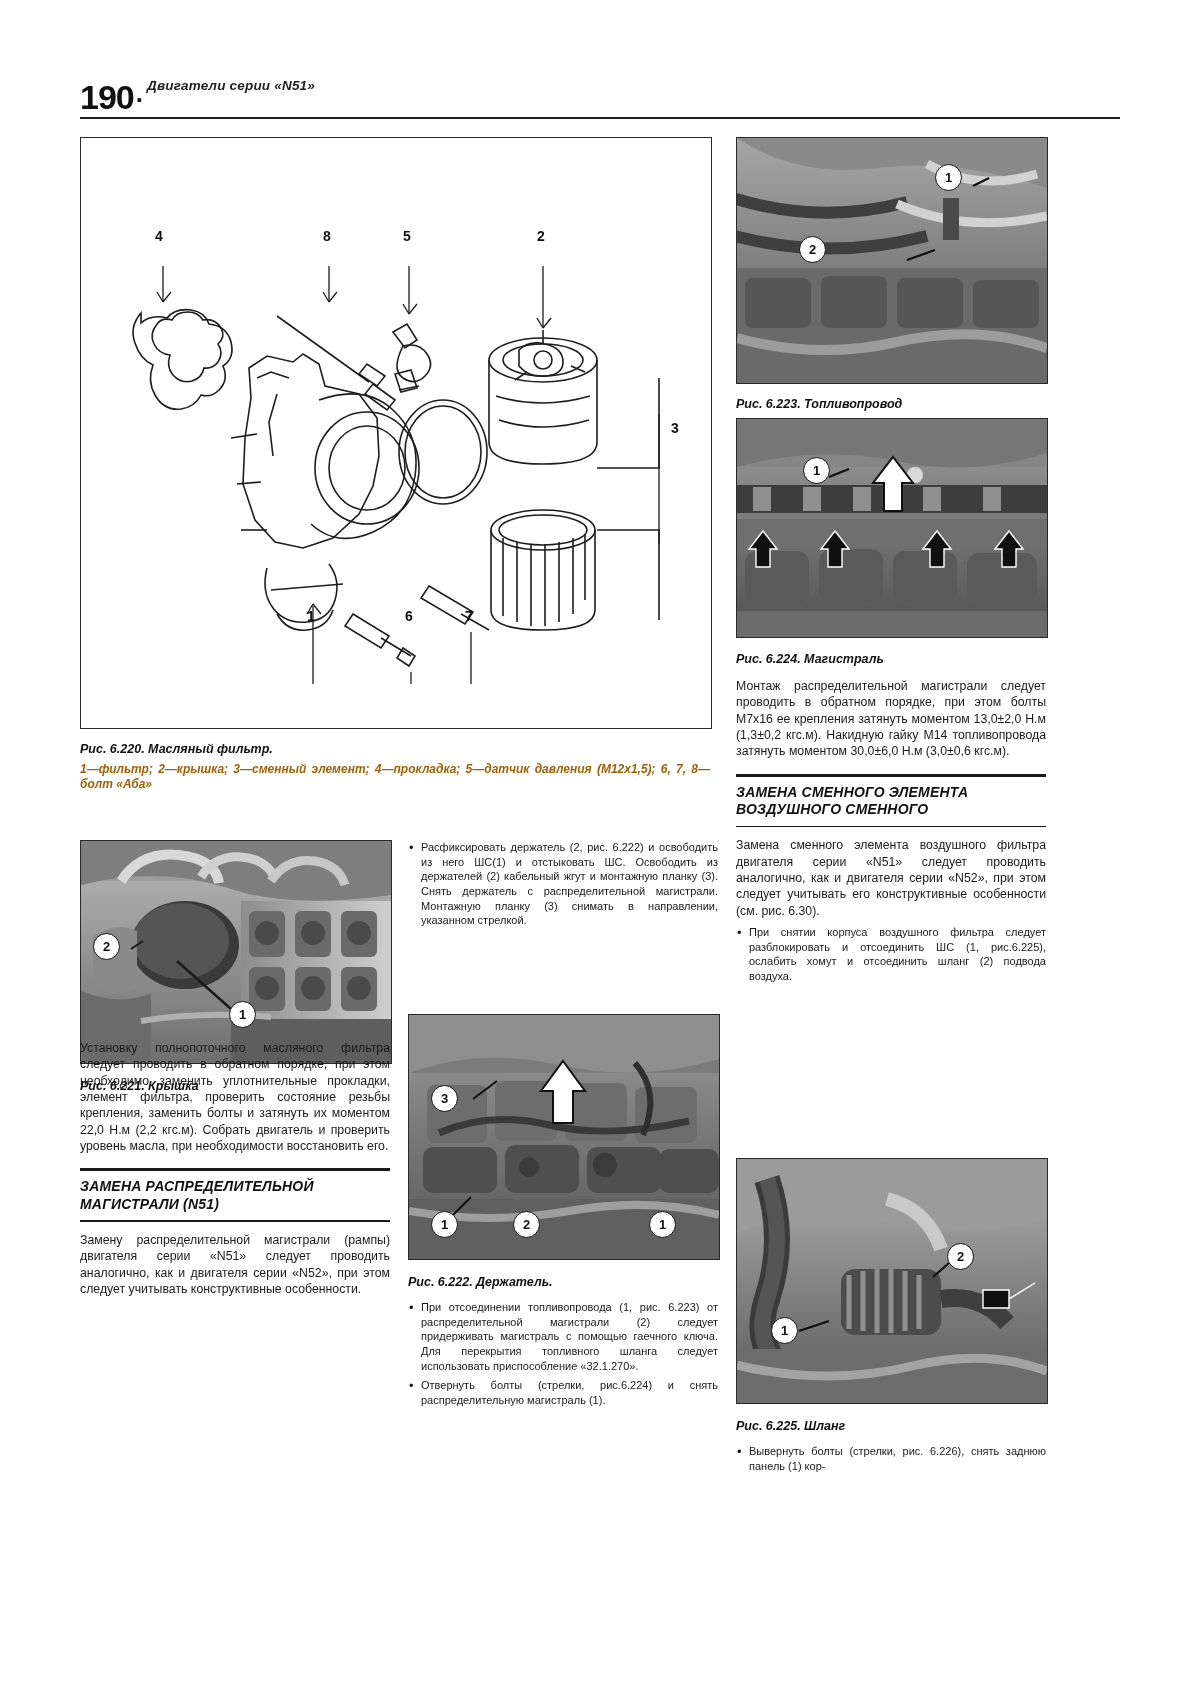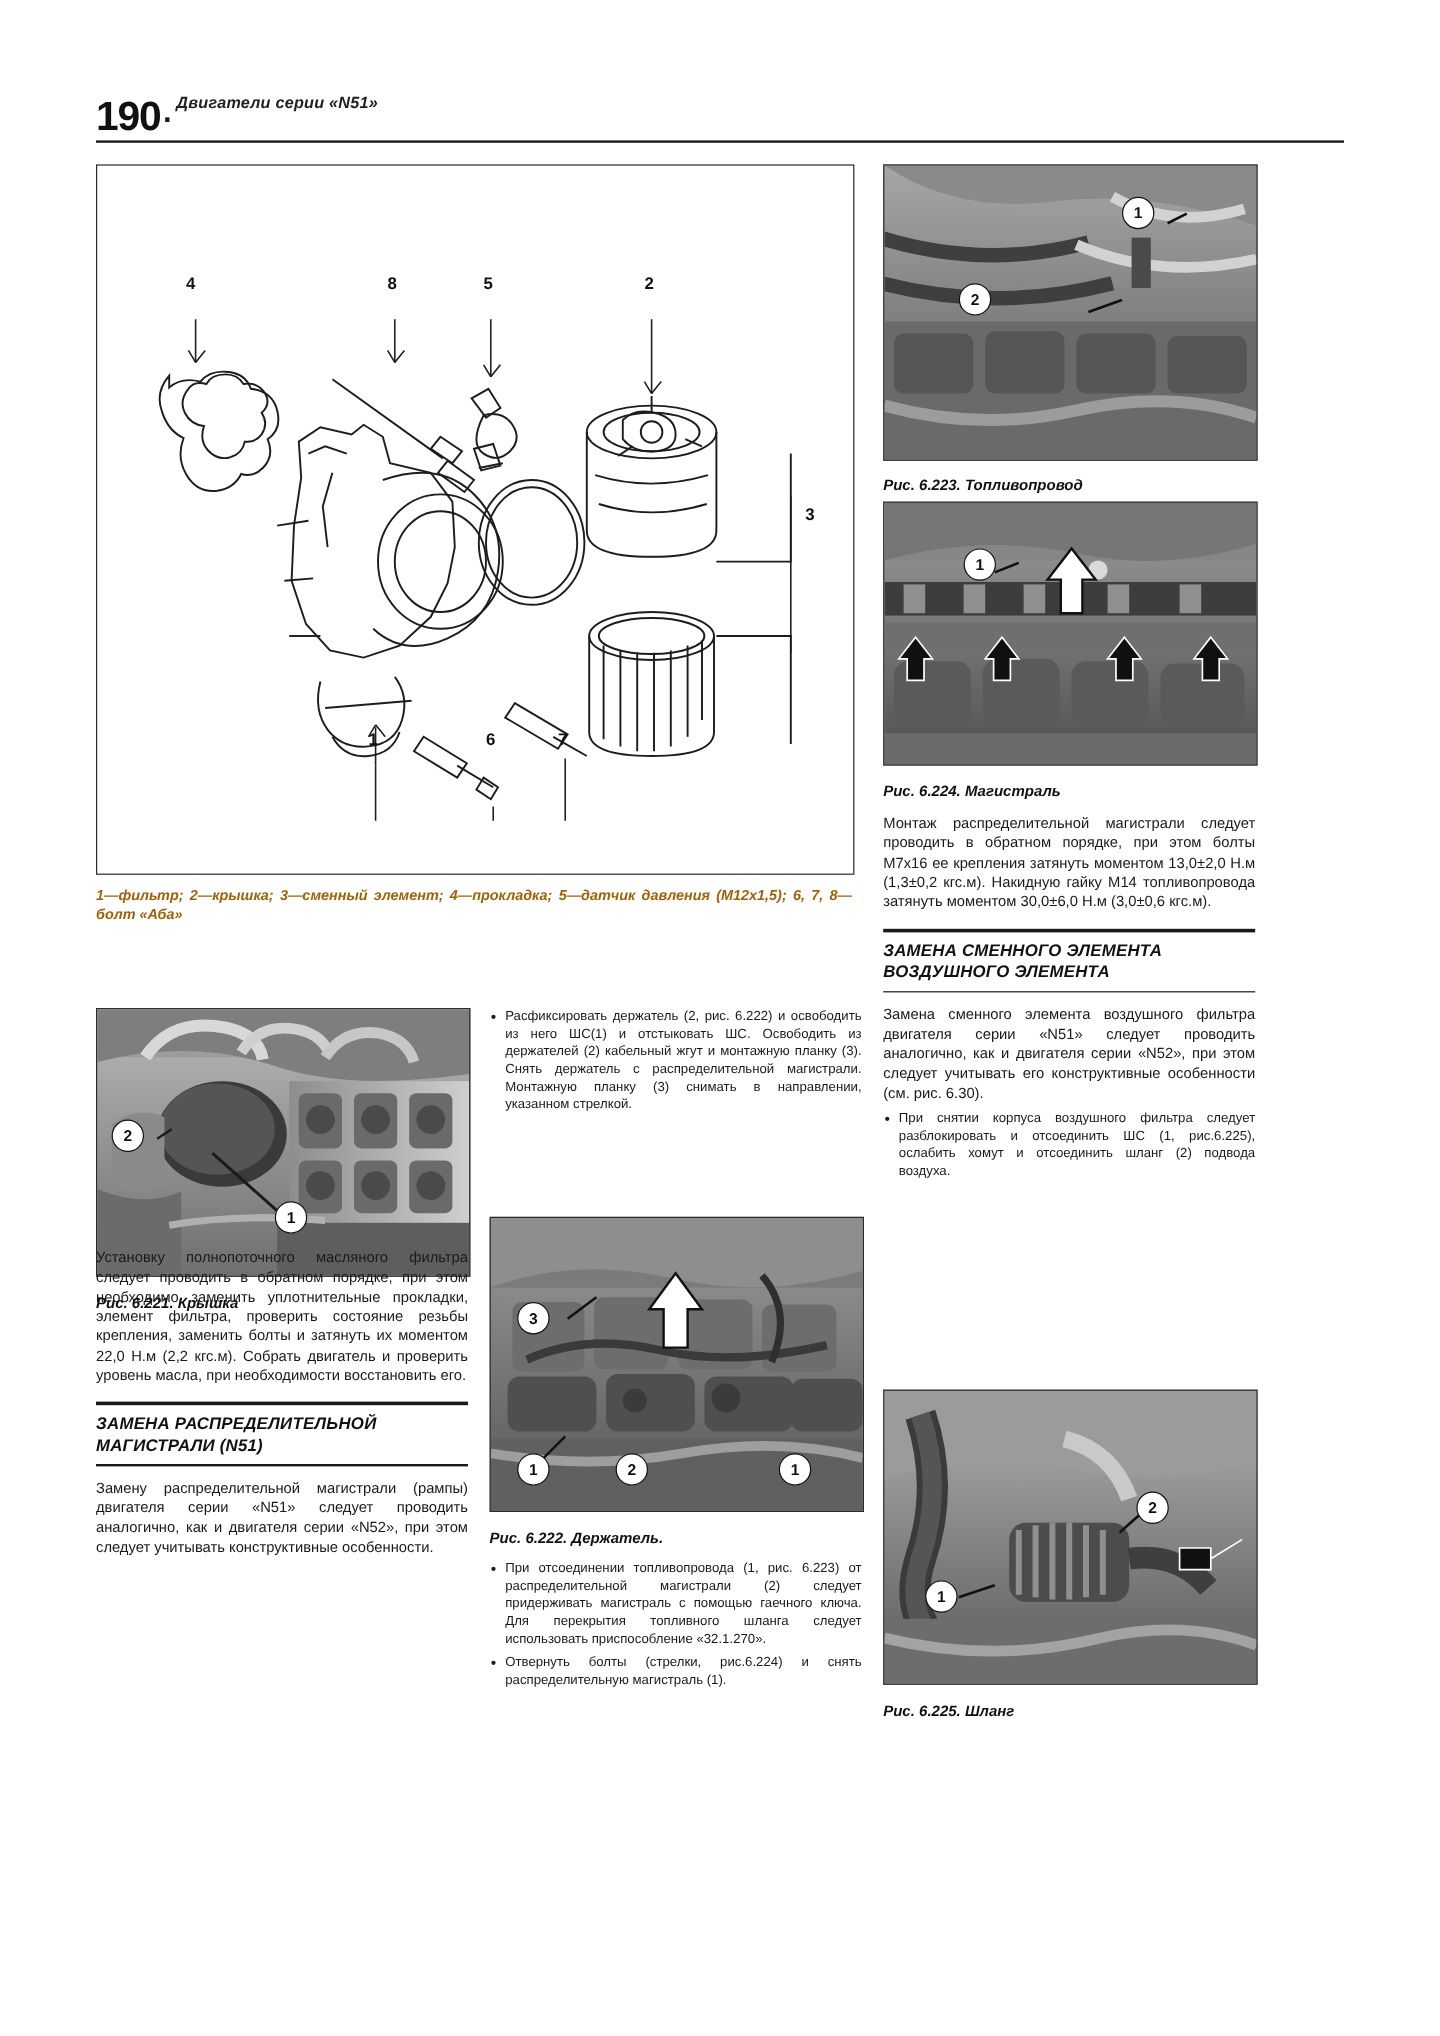--- a/index.html
+++ b/index.html
@@ -272,20 +272,21 @@
     <span class="num" style="left:242px; top:90px;">8</span>
     <span class="num" style="left:322px; top:90px;">5</span>
     <span class="num" style="left:456px; top:90px;">2</span>
     <span class="num" style="left:590px; top:282px;">3</span>
     <span class="num" style="left:226px; top:470px;">1</span>
     <span class="num" style="left:324px; top:470px;">6</span>
     <span class="num" style="left:384px; top:470px;">7</span>
   </div>
 
   <div style="position:absolute; left:80px; top:735px; width:630px;">
+    <div class="caption">Рис. 6.220. Масляный фильтр.</div>
     <div class="legend">1—фильтр;  2—крышка;  3—сменный элемент;  4—прокладка;  5—датчик давления (М12х1,5); 6, 7, 8—болт «Аба»</div>
   </div>
 
   <div class="photo" style="position:absolute; left:80px; top:840px; width:310px; height:222px;">
     <svg width="310" height="222" style="position:absolute;left:0;top:0;">
       <defs>
         <linearGradient id="g1" x1="0" y1="0" x2="0" y2="1">
           <stop offset="0" stop-color="#b9b9b9"></stop>
             <stop offset="1" stop-color="#6f6f6f"></stop>
         </linearGradient>
@@ -479,21 +480,21 @@
     <div class="bub" style="left:66px; top:38px;">1</div>
   </div>
   <div class="caption" style="position:absolute; left:736px; top:645px; width:310px;">Рис. 6.224. Магистраль</div>
 
   <div class="col col-right" style="top:678px;">
     <p class="body">Монтаж распределительной магистрали следует проводить в обратном порядке, при этом болты М7х16 ее крепления затянуть моментом 13,0±2,0 Н.м (1,3±0,2 кгс.м). Накидную гайку М14 топливопровода затянуть моментом 30,0±6,0 Н.м (3,0±0,6 кгс.м).</p>
 
     <div class="sec">
       <div class="rule-top"></div>
       <h2>ЗАМЕНА СМЕННОГО ЭЛЕМЕНТА</h2>
-      <h2>ВОЗДУШНОГО ЭЛЕМЕНТА</h2>
+      <h2>ВОЗДУШНОГО СМЕННОГО</h2>
       <div class="rule-bot"></div>
       <p class="body">Замена сменного элемента воздушного фильтра двигателя серии «N51» следует проводить аналогично, как и двигателя серии «N52», при этом следует учитывать его конструктивные особенности (см. рис. 6.30).</p>
       <ul class="body">
         <li>При снятии корпуса воздушного фильтра следует разблокировать и отсоединить ШС (1, рис.6.225), ослабить хомут и отсоединить шланг (2) подвода воздуха.</li>
       </ul>
     </div>
   </div>
 
   <div class="photo" style="position:absolute; left:736px; top:1158px; width:310px; height:244px;">
     <svg width="310" height="244" style="position:absolute;left:0;top:0;">
@@ -526,14 +527,19 @@
       <path d="M196 118 L212 104" stroke="#111" stroke-width="2.2" fill="none"></path>
       <g fill="#101010" stroke="#fff" stroke-width="1.4">
         <path d="M298 124 L272 140 L272 131 L246 131 L246 149 L272 149 L272 140 Z"></path>
       </g>
     </svg>
     <div class="bub" style="left:210px; top:84px;">2</div>
     <div class="bub" style="left:34px; top:158px;">1</div>
   </div>
   <div class="caption" style="position:absolute; left:736px; top:1412px; width:310px;">Рис. 6.225. Шланг</div>
 
+  <div class="col col-right" style="top:1444px;">
+    <ul class="body">
+      <li>Вывернуть болты (стрелки, рис. 6.226), снять заднюю панель (1) кор-</li>
+    </ul>
+  </div>
 
 </div>
 
 </body></html>

